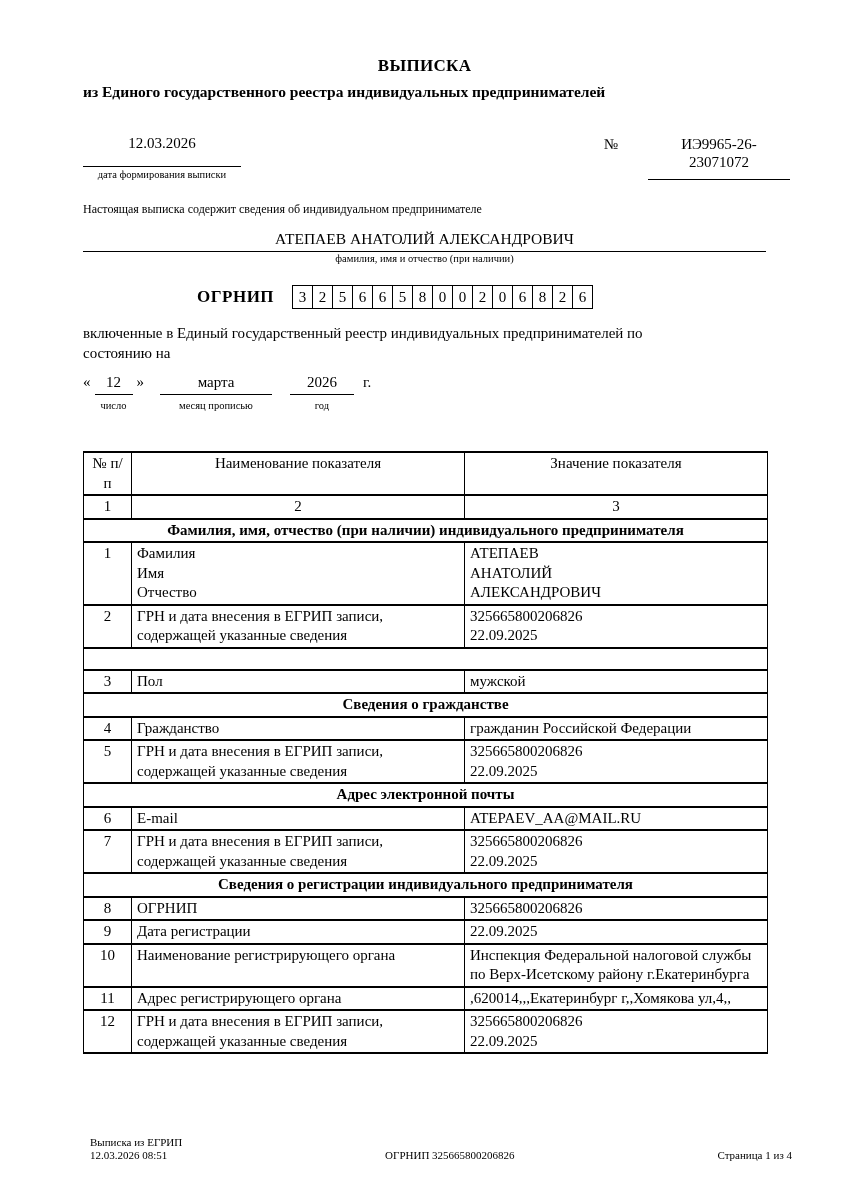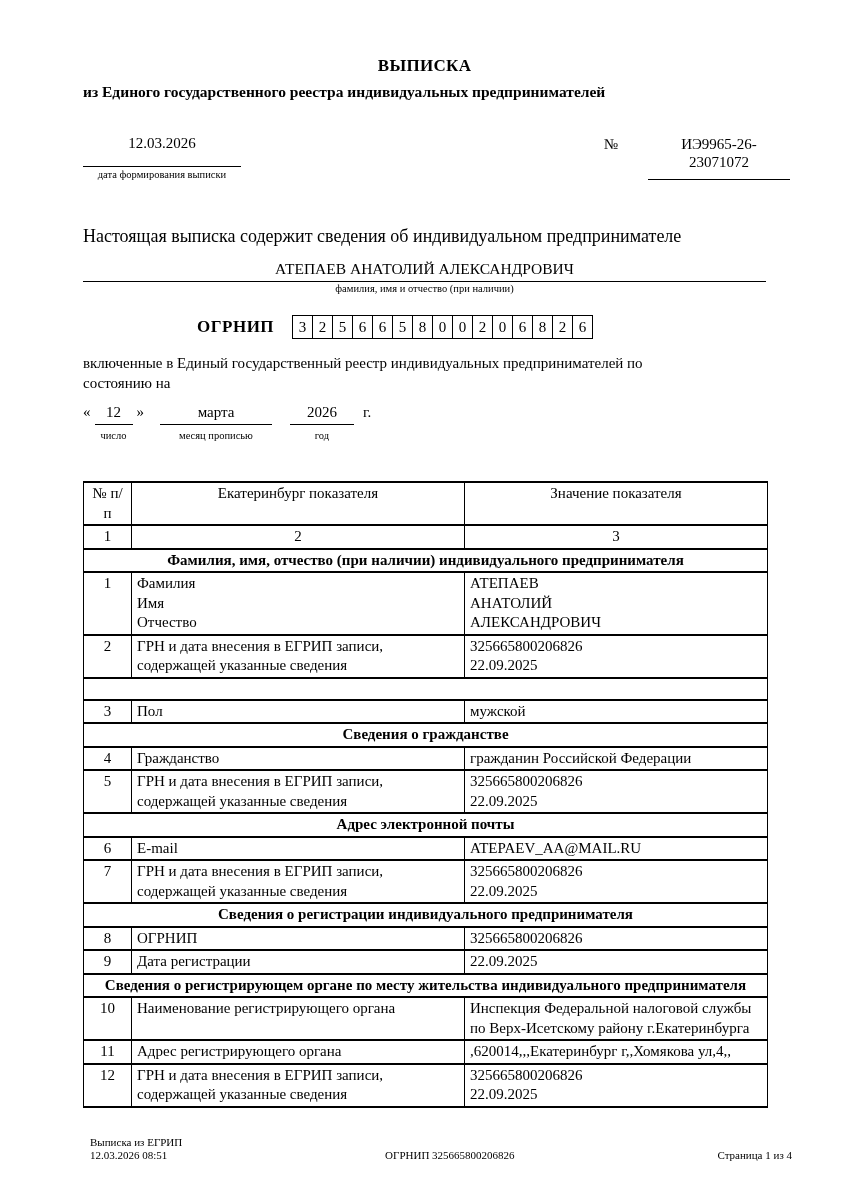--- a/index.html
+++ b/index.html
@@ -27,21 +27,21 @@
     display:block; font-size:15px; padding:0 0 14px 0;
     border-bottom:1.5px solid #000;
   }
   .small-caption { font-size:10.5px; margin-top:2px; }
   .number-block { display:flex; gap:30px; margin-right:-24px; }
   .number-label { font-size:15px; padding-top:1px; }
   .number-value {
     width:142px; text-align:center; font-size:15px; line-height:18px;
     border-bottom:1.5px solid #000; padding-bottom:4px;
   }
-  .intro-statement { font-size:18px; margin-top:46px; }
+  .intro-statement { font-size:12px; margin-top:22px; }
   .name-block {
     margin-top:13px; text-align:center;
     border-bottom:1.5px solid #000; padding-bottom:3px;
     font-size:15.5px;
   }
   .name-caption { text-align:center; font-size:10.5px; margin-top:1px; }
   .ogrnip-row { display:flex; align-items:center; margin-top:21px; margin-left:114px; }
   .ogrnip-label { font-weight:bold; font-size:17px; margin-right:18px; letter-spacing:0.5px; }
   .digit-boxes { display:flex; }
   .digit-cell {
@@ -158,21 +158,21 @@
 
   <table class="info">
     <colgroup>
       <col class="col-num">
         <col class="col-name">
         <col class="col-val">
     </colgroup>
     <tbody>
       <tr>
         <td class="center">№ п/п</td>
-        <td class="center">Екатеринбург показателя</td>
+        <td class="center">Наименование показателя</td>
         <td class="center">Значение показателя</td>
       </tr>
       <tr>
         <td class="center">1</td>
         <td class="center">2</td>
         <td class="center">3</td>
       </tr>
     <tr>
           <td colspan="3" class="section-cell">Фамилия, имя, отчество (при наличии) индивидуального предпринимателя</td>
         </tr>
@@ -227,23 +227,20 @@
           <td class="num-cell">8</td>
           <td>ОГРНИП</td>
           <td>325665800206826</td>
         </tr>
         <tr>
           <td class="num-cell">9</td>
           <td>Дата регистрации</td>
           <td>22.09.2025</td>
         </tr>
         <tr>
-          <td colspan="3" class="section-cell">Сведения о регистрирующем органе по месту жительства индивидуального предпринимателя</td>
-        </tr>
-        <tr>
           <td class="num-cell">10</td>
           <td>Наименование регистрирующего органа</td>
           <td>Инспекция Федеральной налоговой службы<br>по Верх-Исетскому району г.Екатеринбурга</td>
         </tr>
         <tr>
           <td class="num-cell">11</td>
           <td>Адрес регистрирующего органа</td>
           <td>,620014,,,Екатеринбург г,,Хомякова ул,4,,</td>
         </tr>
         <tr>

